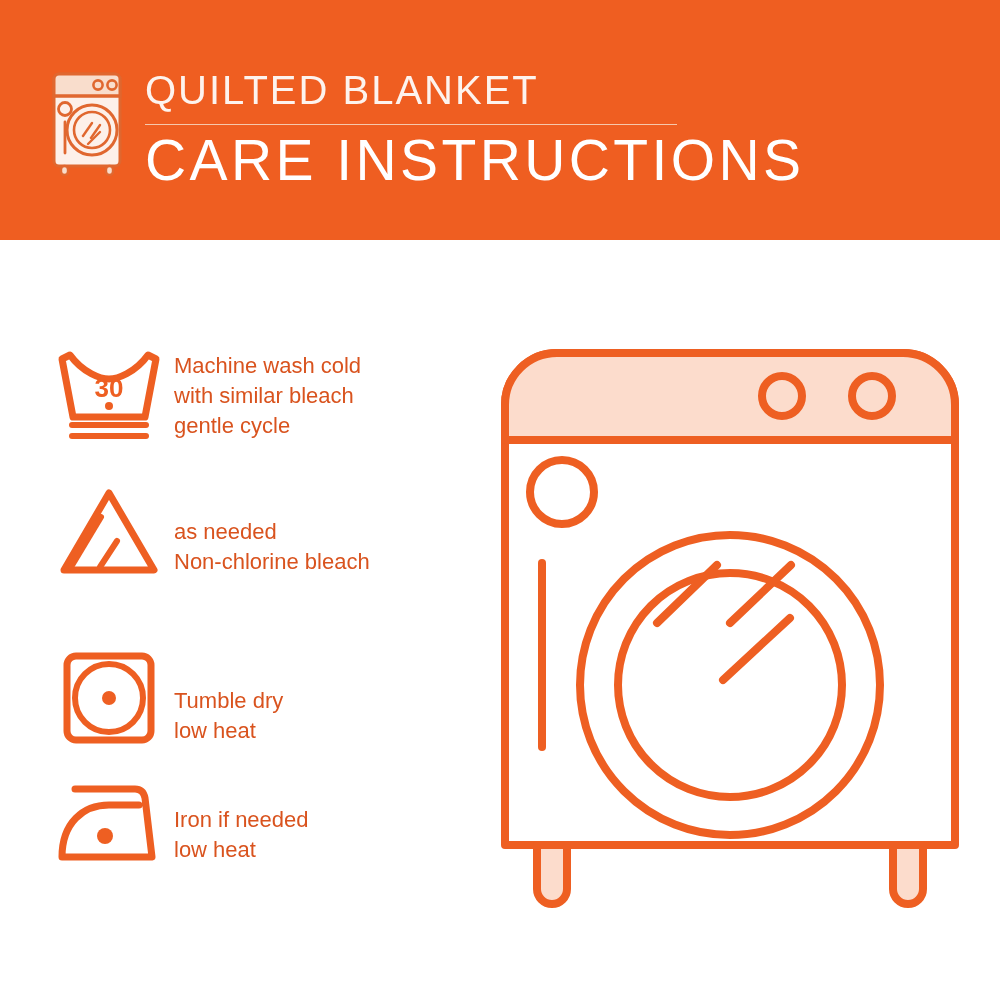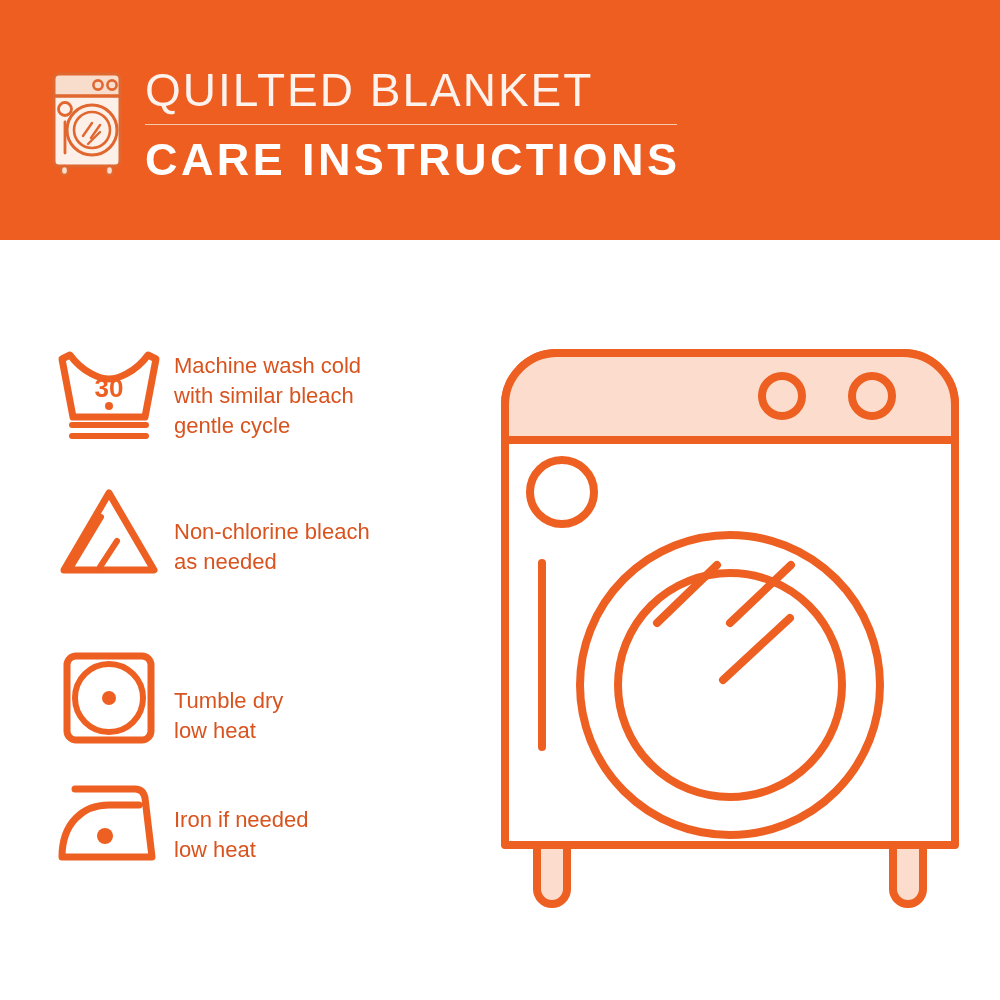--- a/index.html
+++ b/index.html
@@ -37,38 +37,38 @@
     height: 108px;
   }
   #header-text-block {
     position: absolute;
     left: 145px;
     top: 66px;
     width: 560px;
   }
   #title-primary {
     color: #fdf3ee;
-    font-size: 46px;
+    font-size: 40px;
     font-weight: 400;
     letter-spacing: 2.0px;
     line-height: 48px;
     white-space: nowrap;
     font-family: "Liberation Sans", sans-serif;
   }
   #title-divider {
     width: 532px;
     height: 1px;
     background: #f6c8ac;
     margin-top: 10px;
     margin-bottom: 10px;
   }
   #title-secondary {
     color: #ffffff;
-    font-size: 45px;
-    font-weight: 700;
+    font-size: 57px;
+    font-weight: 400;
     letter-spacing: 3.4px;
     line-height: 50px;
     white-space: nowrap;
     font-family: "Liberation Sans", sans-serif;
   }
 
   
   #care-list {
     position: absolute;
     left: 0;
@@ -176,22 +176,22 @@
 
     <div class="care-row" id="care-row-bleach">
       <div class="care-icon">
         <svg viewBox="0 0 110 92" width="110" height="92" xmlns="http://www.w3.org/2000/svg">
           <path d="M55 8 L100 85 L10 85 Z" fill="none" stroke="#ee5f22" stroke-width="7" stroke-linejoin="round"></path>
           <line x1="47" y1="32" x2="17" y2="82" stroke="#ee5f22" stroke-width="6" stroke-linecap="round"></line>
           <line x1="63" y1="56" x2="46" y2="82" stroke="#ee5f22" stroke-width="6" stroke-linecap="round"></line>
         </svg>
       </div>
       <div class="care-text">
+        <span class="line">as needed</span>
         <span class="line">Non-chlorine bleach</span>
-        <span class="line">as needed</span>
       </div>
     </div>
 
     <div class="care-row" id="care-row-dry">
       <div class="care-icon">
         <svg viewBox="0 0 96 96" width="96" height="96" xmlns="http://www.w3.org/2000/svg">
           <rect x="6" y="6" width="84" height="84" rx="9" fill="none" stroke="#ee5f22" stroke-width="7"></rect>
           <circle cx="48" cy="48" r="34" fill="none" stroke="#ee5f22" stroke-width="6"></circle>
           <circle cx="48" cy="48" r="7" fill="#ee5f22"></circle>
         </svg>

